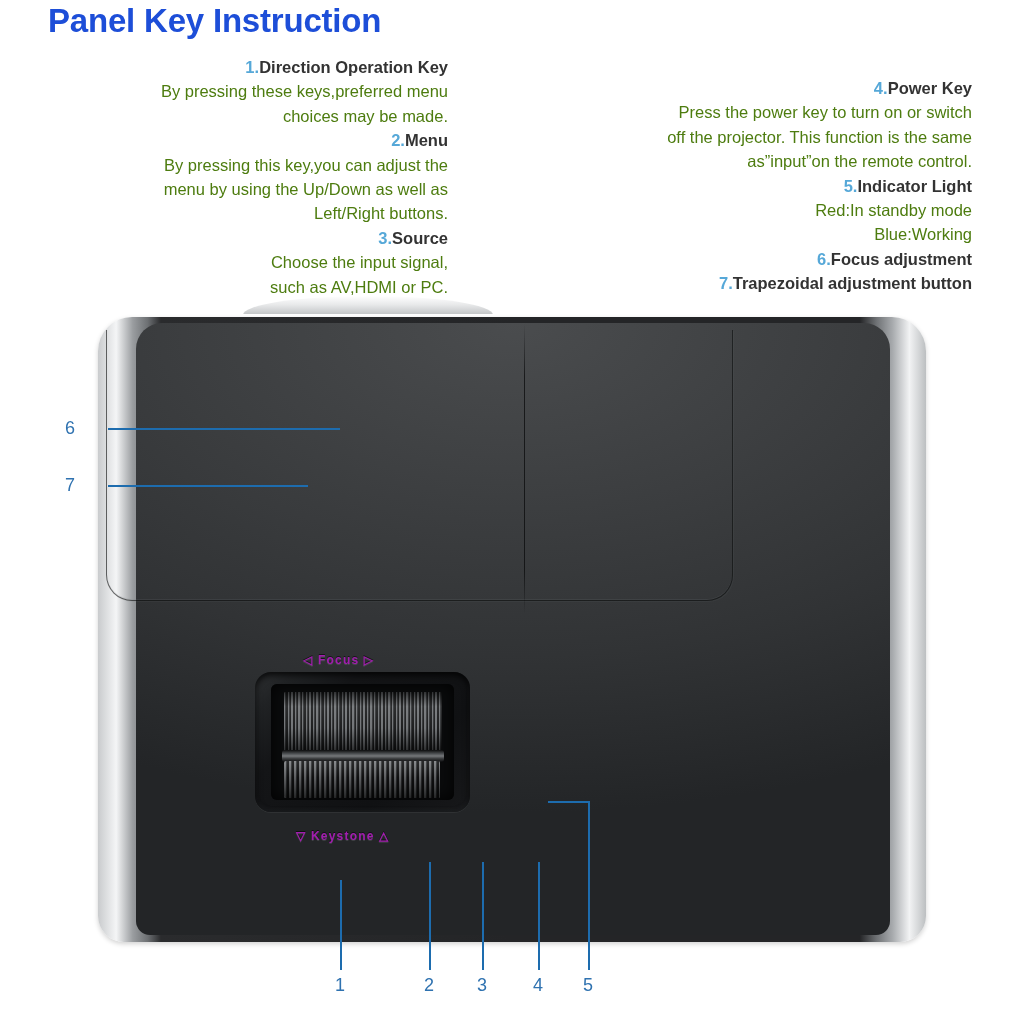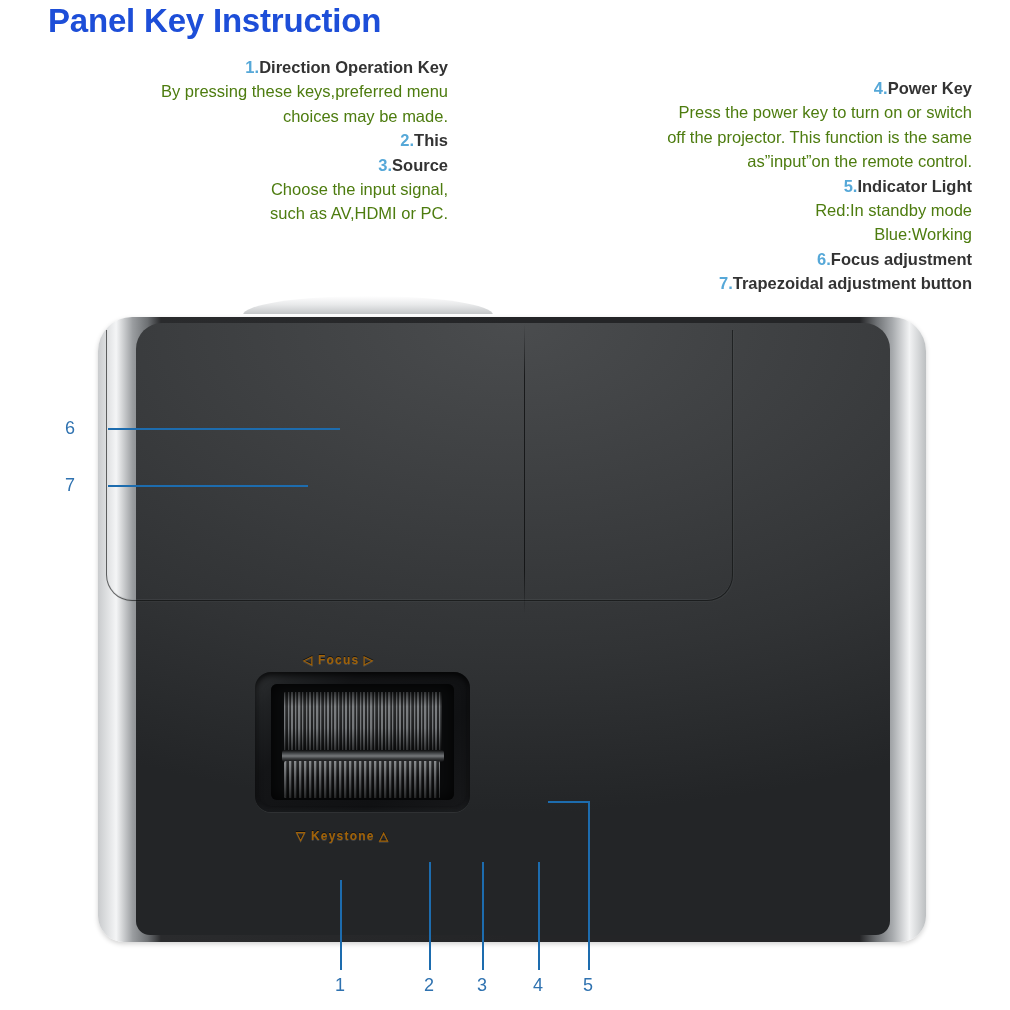--- a/index.html
+++ b/index.html
@@ -206,21 +206,21 @@
     position: absolute;
     inset: 0;
     background: linear-gradient(180deg,
       rgba(255,255,255,0.10) 0%, rgba(0,0,0,0.25) 45%, rgba(0,0,0,0.70) 100%);
   }
 
   .engrave {
     position: absolute;
     font-size: 12px;
     letter-spacing: 1.2px;
-    color: #a16207;
+    color: #a21caf;
     text-shadow: 0 1px 0 rgba(128,132,136,0.30), 0 -1px 0 rgba(0,0,0,0.55);
     white-space: nowrap;
     font-weight: bold;
   }
   #label-focus    { left: 303px; top: 353px; }
   #label-keystone { left: 296px; top: 521px; margin-top: 8px; }
 
   
   .callout-line {
     position: absolute;
@@ -250,21 +250,26 @@
       <span class="entry-num">1.</span><span>Direction Operation Key</span>
     </div>
     <div class="entry-body">
       <div>By pressing these keys,preferred menu</div>
       <div>choices may be made.</div>
     </div>
   </div>
 
   <div class="entry">
     <div class="entry-head">
-      <span class="entry-num">2.</span><span>This</span>
+      <span class="entry-num">2.</span><span>Menu</span>
+    </div>
+    <div class="entry-body">
+      <div>By pressing this key,you can adjust the</div>
+      <div>menu by using the Up/Down as well as</div>
+      <div>Left/Right buttons.</div>
     </div>
   </div>
 
   <div class="entry">
     <div class="entry-head">
       <span class="entry-num">3.</span><span>Source</span>
     </div>
     <div class="entry-body">
       <div>Choose the input signal,</div>
       <div>such as AV,HDMI or PC.</div>

